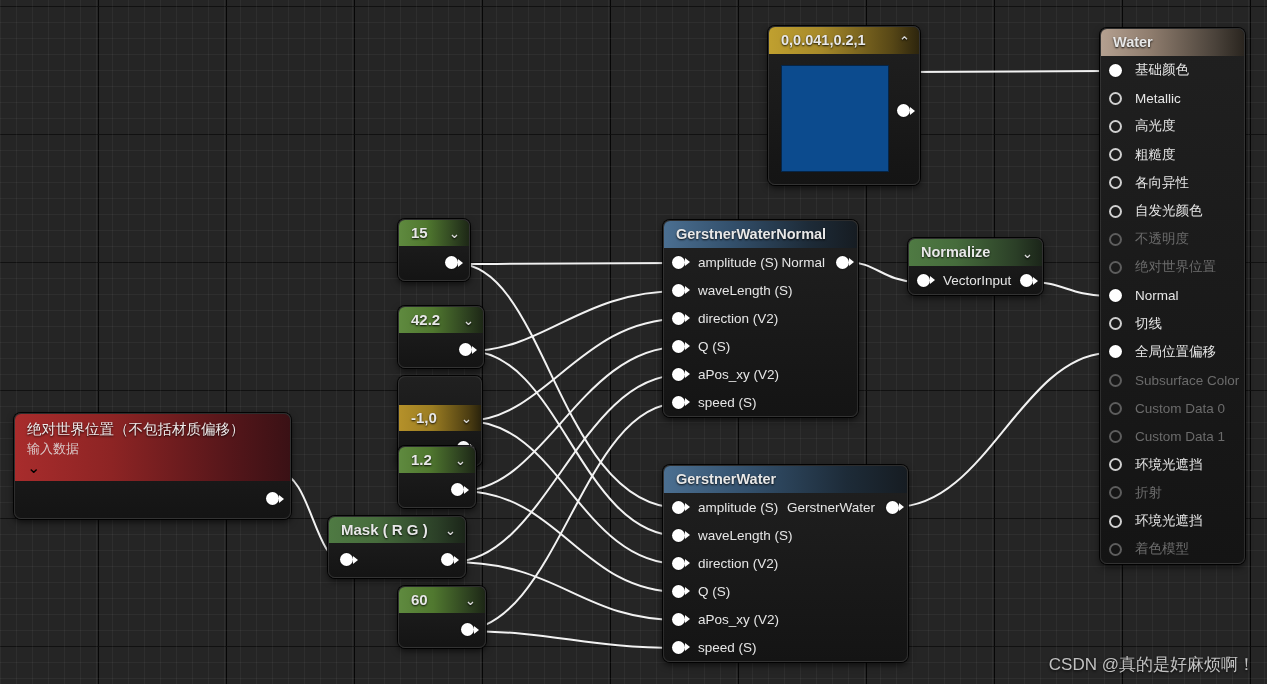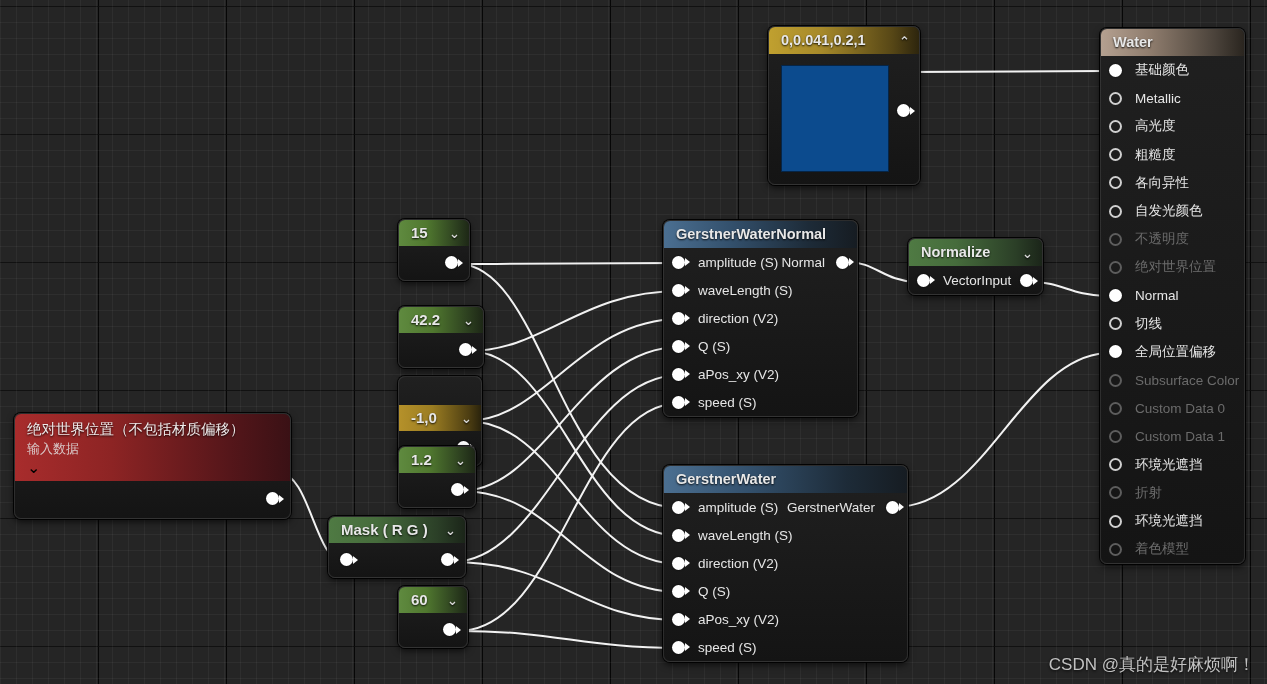--- a/index.html
+++ b/index.html
@@ -130,21 +130,21 @@
 
   #n-gwn { left: 663px; top: 220px; width: 195px; }
   #n-gw  { left: 663px; top: 465px; width: 245px; }
 
   #n-norm { left: 908px; top: 238px; width: 135px; }
 
   #n-15   { left: 398px; top: 219px; width: 72px; }
   #n-422  { left: 398px; top: 306px; width: 86px; }
   #n-m10  { left: 398px; top: 376px; width: 84px; }
   #n-12   { left: 398px; top: 446px; width: 78px; }
-  #n-60   { left: 398px; top: 586px; width: 70px; }
+  #n-60   { left: 398px; top: 586px; width: 88px; }
   #n-mask { left: 328px; top: 516px; width: 138px; }
   #n-wp   { left: 14px; top: 413px; width: 277px; }
 
   .valtitle { font-size: 15px; font-weight: bold; padding: 4px 18px 5px 12px; }
   .valbody { height: 34px; position: relative; }
   .valpin { position: absolute; right: 11px; top: 10px; }
 
   
   #n-wp .wp-head {
     position: relative;

